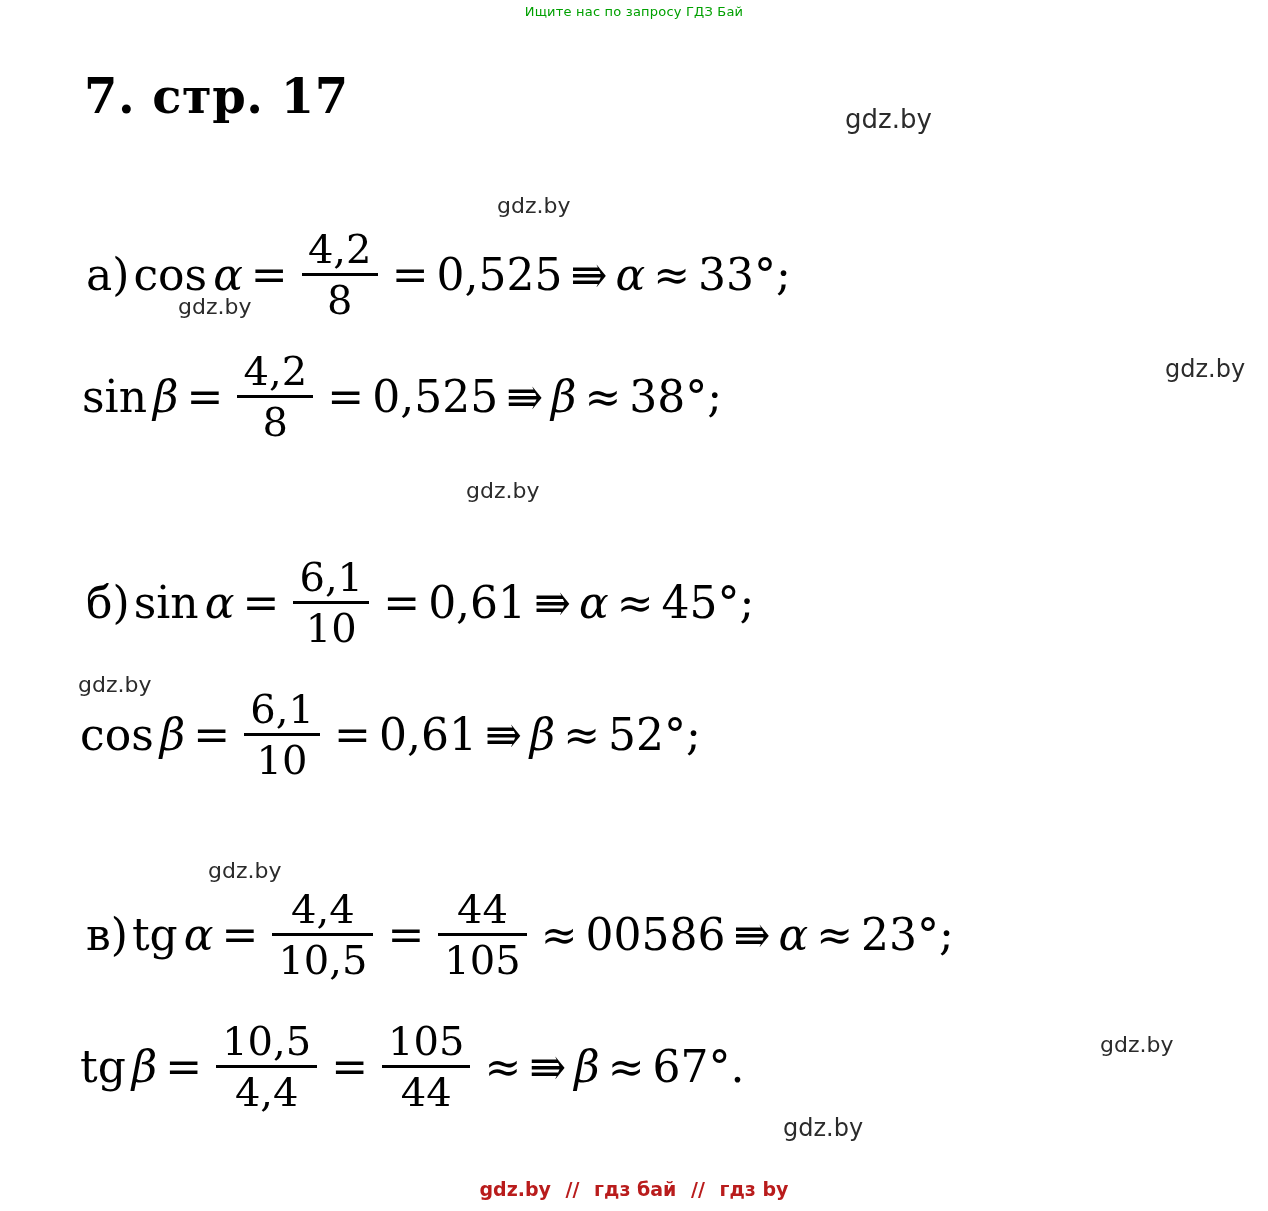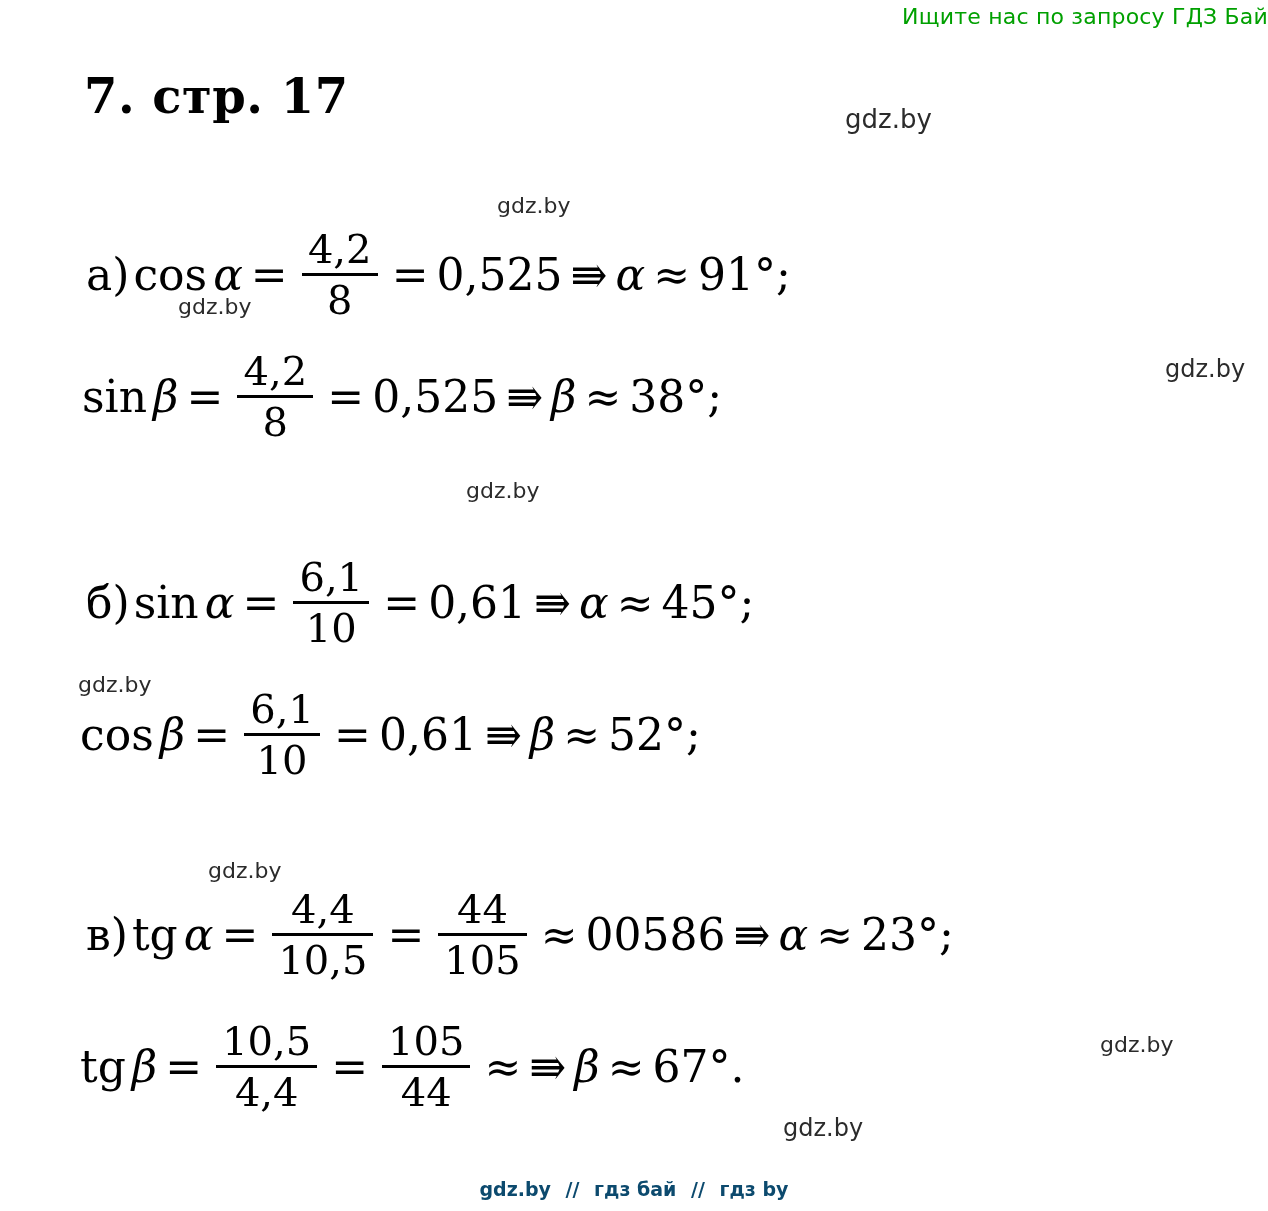--- a/index.html
+++ b/index.html
@@ -15,23 +15,23 @@
     color: #000000;
     overflow: hidden;
   }
 
   
   .top-banner {
     position: absolute;
     top: 4px;
     left: 0;
     width: 100%;
-    text-align: right;
-    font-family: "DejaVu Sans", sans-serif;
-    font-size: 22px;
+    text-align: center;
+    font-family: "DejaVu Sans", sans-serif;
+    font-size: 13px;
     color: #00a000;
     letter-spacing: 0.2px;
   }
 
   
   .title {
     position: absolute;
     left: 84px;
     top: 68px;
     font-family: "DejaVu Serif", serif;
@@ -60,21 +60,21 @@
   
   .bottom-links {
     position: absolute;
     left: 0;
     top: 1178px;
     width: 100%;
     text-align: center;
     font-family: "DejaVu Sans", sans-serif;
     font-weight: bold;
     font-size: 19px;
-    color: #0c4a6e;
+    color: #b91c1c;
   }
   .bottom-links span { margin: 0 4px; }
 
   
   .math-row {
     position: absolute;
     display: flex;
     align-items: center;
     font-family: "DejaVu Serif", serif;
     font-size: 44px;
@@ -138,21 +138,21 @@
   <span class="frac">
     <span class="num">4,2</span>
     <span class="bar"></span>
     <span class="den">8</span>
   </span>
   <span class="tok">=</span>
   <span class="tok">0,525</span>
   <span class="tok">⇛</span>
   <span class="var tok">α</span>
   <span class="tok">≈</span>
-  <span class="tok">91°;</span>
+  <span class="tok">33°;</span>
 </div>
 
 <div class="math-row" id="eq-a2">
   <span class="func">sin</span>
   <span class="var tok">β</span>
   <span class="tok">=</span>
   <span class="frac">
     <span class="num">4,2</span>
     <span class="bar"></span>
     <span class="den">8</span>

